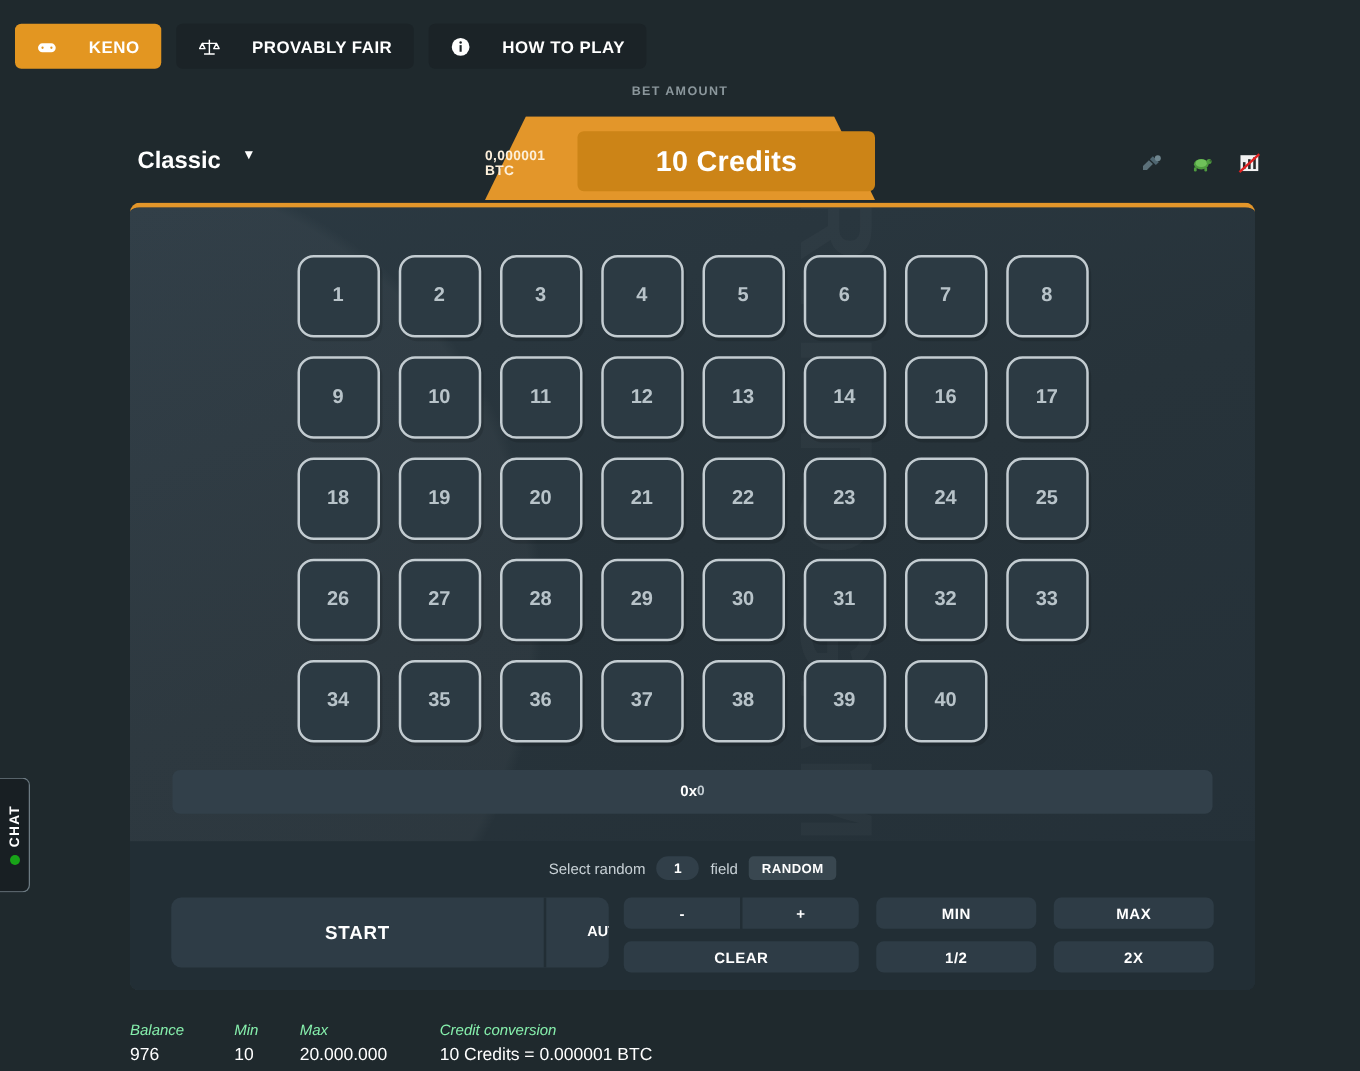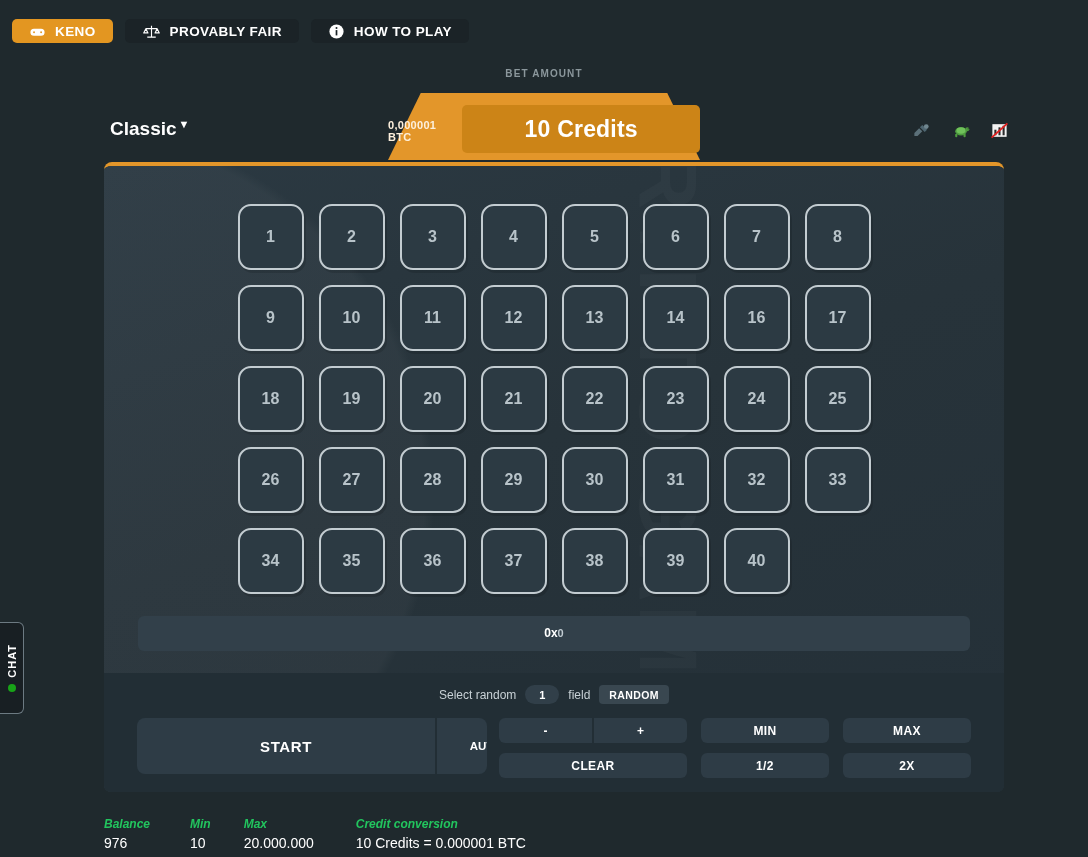--- a/index.html
+++ b/index.html
@@ -10,21 +10,21 @@
     overflow: hidden;
   }
   body { position: relative; }
 
   
   .topbar {
     position: absolute; left: 12px; top: 19px;
     display: flex; gap: 12px; align-items: center;
   }
   .tab {
-    height: 24px; display: flex; align-items: center; gap: 9px;
+    height: 36px; display: flex; align-items: center; gap: 25px;
     padding: 0 17px; border-radius: 5px;
     background: #1b2327; color: #ffffff;
     font-size: 13.5px; font-weight: bold; letter-spacing: .4px;
     white-space: nowrap; cursor: pointer;
   }
   .tab.active { background: #e39621; }
   .tab .ic { display: flex; align-items: center; }
 
   
   .bet-wrap {
@@ -166,21 +166,21 @@
     font-size: 12px; font-weight: bold; letter-spacing: .4px;
     display: flex; align-items: center; justify-content: center; cursor: pointer;
   }
 
   
   .footer {
     position: absolute; left: 104px; top: 816px;
     display: flex; align-items: flex-start;
   }
   .fcol { display: flex; flex-direction: column; }
-  .flabel { font-size: 12px; font-style: italic; color: #22c55e; line-height: 17px; font-weight: bold; }
+  .flabel { font-size: 12px; font-style: italic; color: #86efac; line-height: 17px; }
   .fval   { font-size: 14px; color: #ffffff; line-height: 20px; }
 
   
   .chat-tab {
     position: absolute; left: 0; top: 622px;
     width: 24px; height: 92px;
     background: #181f23; border: 1px solid #6c7a82; border-left: none;
     border-radius: 0 6px 6px 0;
     display: flex; flex-direction: column; align-items: center;
     justify-content: center; gap: 6px; cursor: pointer;
@@ -193,21 +193,21 @@
 
   
   .hdr-icons {
     position: absolute; right: 78px; top: 120px;
     display: flex; align-items: center; gap: 18px;
   }
   .hdr-ic { width: 21px; height: 21px; display: flex; align-items: center; justify-content: center; cursor: pointer; }
 
   .mode-sel {
     position: absolute; left: 110px; top: 118px;
-    display: flex; align-items: flex-start; gap: 2px;
+    display: flex; align-items: flex-start; gap: 17px;
     color: #ffffff; font-size: 19px; font-weight: bold; cursor: pointer;
   }
   .caret { font-size: 11px; color: #ffffff; }
 </style>
 </head>
 <body>
 
 <div class="topbar">
   <div class="tab active">
     <span class="ic">

